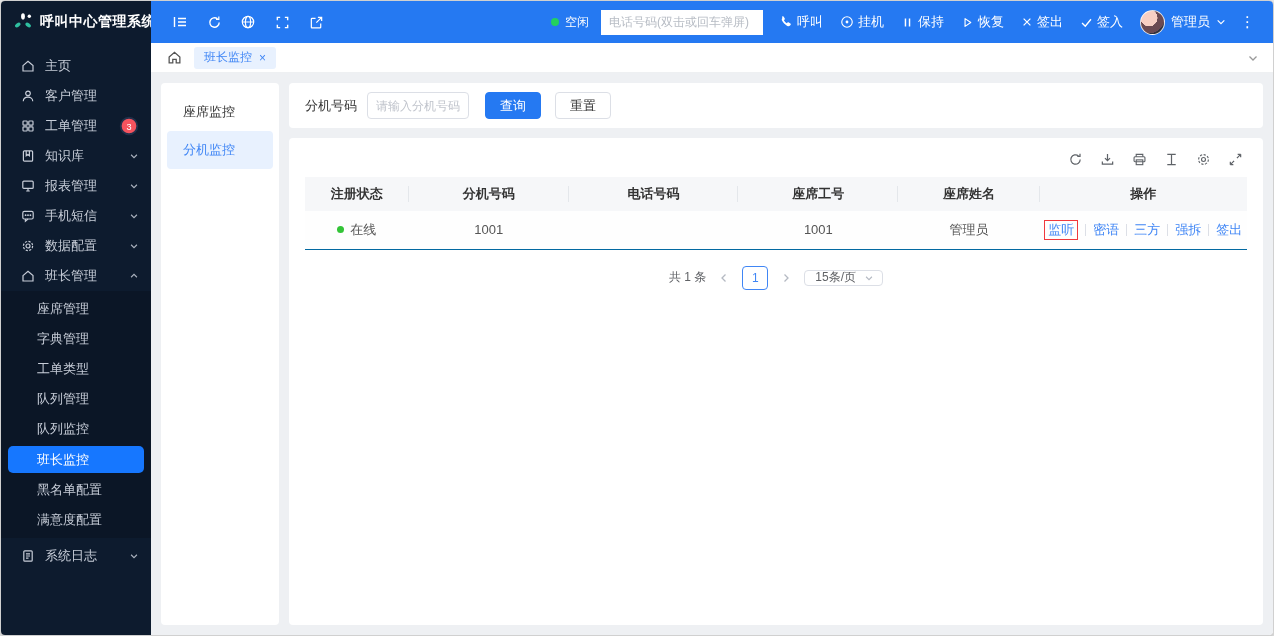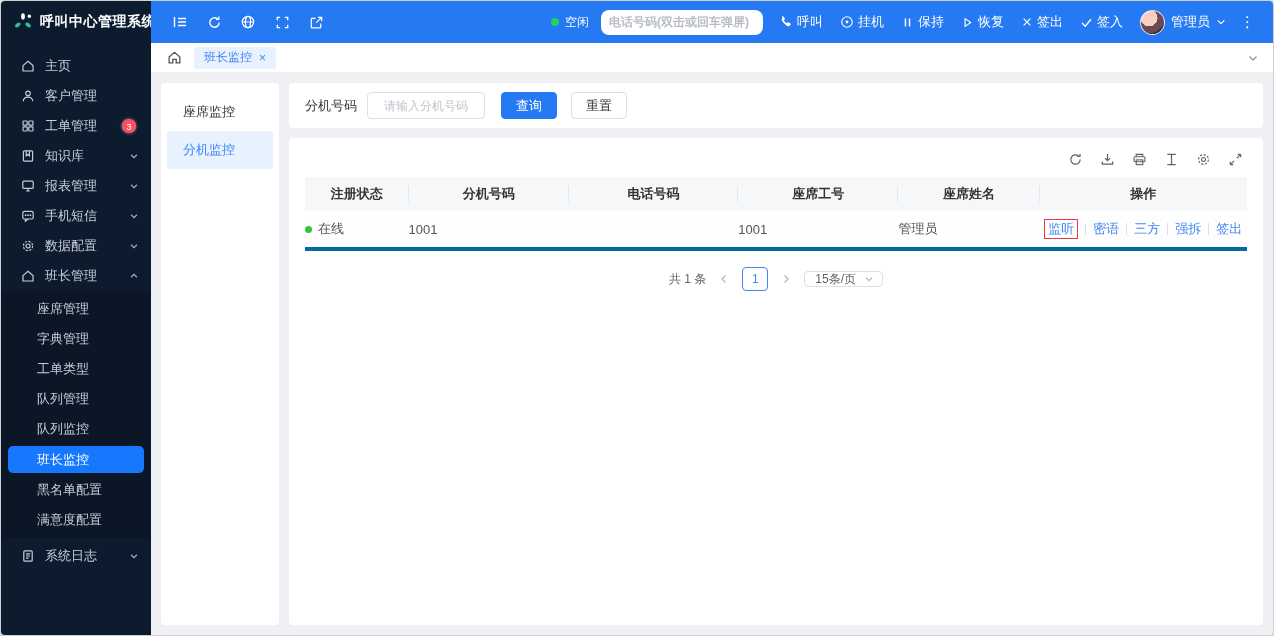--- a/index.html
+++ b/index.html
@@ -11,21 +11,21 @@
   
   .topbar { height:42px; display:flex; flex:0 0 42px; }
   .logo-area { width:150px; background:#0d1b2e; color:#fff; display:flex; align-items:center; gap:7px; padding-left:12px; }
   .logo-title { font-size:14px; font-weight:bold; white-space:nowrap; letter-spacing:0.5px; }
   .header-main { flex:1; background:#2579f2; display:flex; align-items:center; color:#fff; padding:0 14px 0 16px; }
   .hicon { width:26px; height:26px; display:flex; align-items:center; justify-content:center; cursor:pointer; margin-right:8px; border-radius:3px; }
   .hicon svg { display:block; }
   .spacer { flex:1; }
   .agent-status { display:flex; align-items:center; gap:6px; font-size:12px; margin-right:12px; }
   .status-dot { width:8px; height:8px; border-radius:50%; background:#23d160; }
-  .phone-input { width:162px; height:25px; border:none; border-radius:8px; padding:0 8px; font-size:12px; color:#333; outline:none; margin-right:16px; font-family:inherit;font-weight:bold; }
+  .phone-input { width:162px; height:25px; border:none; border-radius:0; padding:0 8px; font-size:12px; color:#333; outline:none; margin-right:16px; font-family:inherit; }
   .phone-input::placeholder { color:#b7bcc4; }
   .ctl { display:flex; align-items:center; gap:4px; font-size:13px; margin-right:17px; cursor:pointer; white-space:nowrap; }
   .ctl svg { display:block; }
   .userbox { display:flex; align-items:center; gap:6px; cursor:pointer; margin-right:10px; }
   .avatar { width:25px; height:25px; border-radius:50%; border:1px solid rgba(255,255,255,.85);
             background:radial-gradient(circle at 35% 30%, #f7cfc4 0 38%, #6b4a52 39% 70%, #30333f 71%); }
   .username { font-size:13px; }
   .more-dots { font-size:15px; padding:0 4px; cursor:pointer; }
 
   
@@ -49,33 +49,33 @@
   .tabbar-chev { margin-left:auto; color:#999; cursor:pointer; display:flex; }
 
   .content { flex:1; background:#eef0f3; padding:10px; display:flex; gap:10px; min-height:0; }
   .left-panel { width:118px; flex:0 0 118px; background:#fff; border-radius:4px; padding-top:10px; font-size:13px; }
   .lp-item { height:38px; display:flex; align-items:center; padding-left:16px; color:#333; cursor:pointer; margin:0 6px; border-radius:4px; white-space:nowrap; }
   .lp-item.active { background:#e8f1fe; color:#4086f5; }
 
   .right-col { flex:1; display:flex; flex-direction:column; gap:10px; min-width:0; }
   .search-card { background:#fff; border-radius:4px; padding:9px 16px; display:flex; align-items:center; gap:10px; flex:0 0 auto; }
   .search-label { font-size:13px; color:#333; }
-  .search-input { width:118px; height:27px; border:1px solid #dcdfe6; border-radius:4px; padding:0 8px; font-size:12px; outline:none; font-family:inherit; color:#333;text-align:center; }
+  .search-input { width:102px; height:27px; border:1px solid #dcdfe6; border-radius:4px; padding:0 8px; font-size:12px; outline:none; font-family:inherit; color:#333; }
   .search-input::placeholder { color:#c0c4cc; }
   .btn { height:27px; padding:4px 14px; border-radius:4px; font-size:13px; cursor:pointer; font-family:inherit; }
   .btn-primary { background:#2579f2; border:1px solid #2579f2; color:#fff; margin-left:6px; }
   .btn-plain { background:#fff; border:1px solid #dcdfe6; color:#333; margin-left:4px; }
 
   .table-card { background:#fff; border-radius:4px; flex:1; padding:8px 16px 12px; display:flex; flex-direction:column; min-height:0; }
   .table-toolbar { display:flex; justify-content:flex-end; align-items:center; gap:17px; padding:6px 4px 10px; color:#5f6368; }
   .tool { cursor:pointer; display:flex; }
   table { width:100%; border-collapse:collapse; table-layout:fixed; font-size:13px; }
   thead th { background:#f6f7f9; height:34px; font-weight:bold; color:#333; text-align:center; position:relative; }
   thead th:not(:last-child)::after { content:""; position:absolute; right:0; top:9px; bottom:9px; width:1px; background:#e4e7eb; }
-  tbody td { height:38px; color:#555; border-bottom:4px solid #0369a1; background:#fefefe; }
+  tbody td { height:38px; text-align:center; color:#555; border-bottom:1px solid #0369a1; background:#fefefe; }
   th:nth-child(1), td:nth-child(1) { width:11%; }
   th:nth-child(2), td:nth-child(2) { width:17%; }
   th:nth-child(3), td:nth-child(3) { width:18%; }
   th:nth-child(4), td:nth-child(4) { width:17%; }
   th:nth-child(5), td:nth-child(5) { width:15%; }
   .cell-status { display:inline-flex; align-items:center; gap:6px; }
   .row-dot { width:7px; height:7px; border-radius:50%; background:#33c437; display:inline-block; }
   .actions { display:flex; align-items:center; justify-content:center; }
   .actions a { color:#4086f5; text-decoration:none; font-size:13px; cursor:pointer; white-space:nowrap; }
   .act-sep { width:1px; height:12px; background:#dcdfe6; margin:0 7px; }

